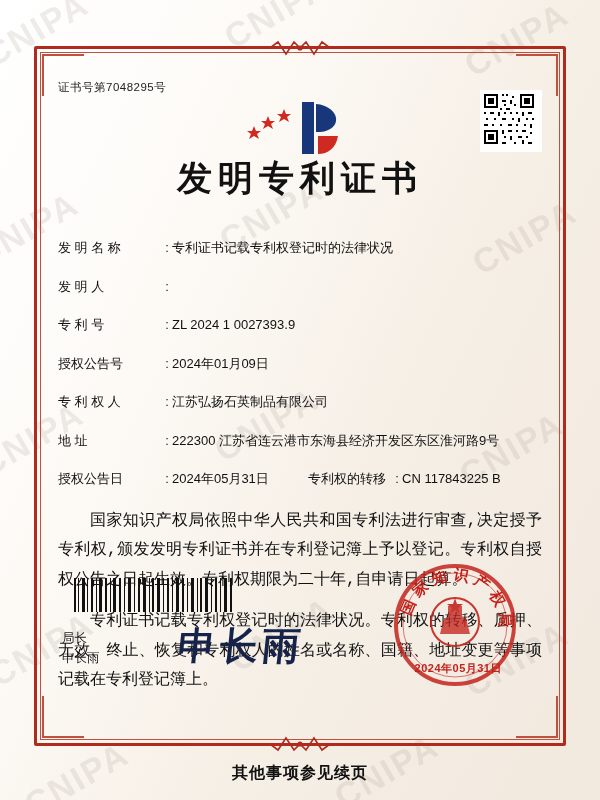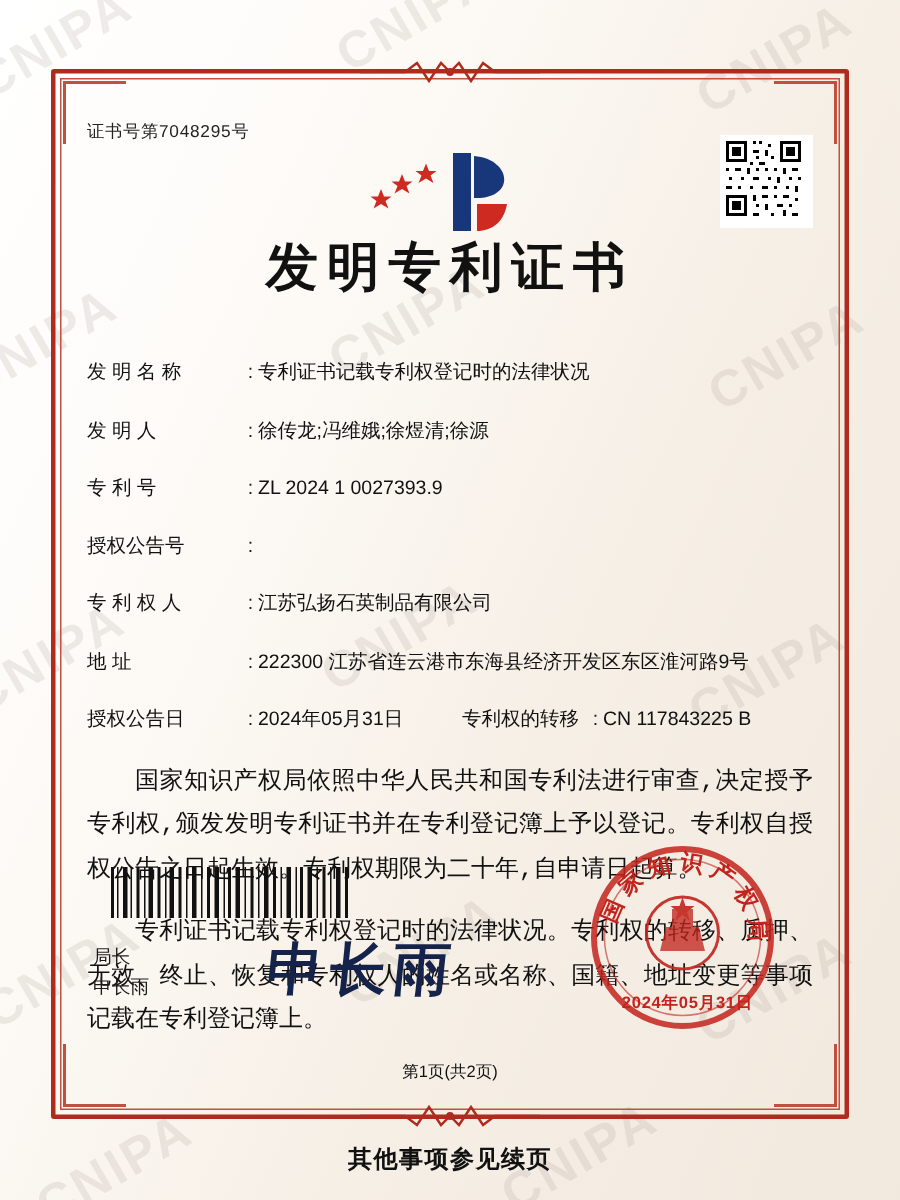--- a/index.html
+++ b/index.html
@@ -357,32 +357,32 @@
 
       <div class="frow">
         <div class="flabel">发 明 名 称</div>
         <div class="fcolon">:</div>
         <div class="fvalue">专利证书记载专利权登记时的法律状况</div>
       </div>
 
       <div class="frow">
         <div class="flabel">发 明 人</div>
         <div class="fcolon">:</div>
-        <div class="fvalue">徐传龙;冯维娥;徐煜清;徐源</div>
       </div>
 
       <div class="frow">
         <div class="flabel">专 利 号</div>
         <div class="fcolon">:</div>
         <div class="fvalue">ZL 2024 1 0027393.9</div>
       </div>
 
       <div class="frow">
         <div class="flabel">授权公告号</div>
         <div class="fcolon">:</div>
+        <div class="fvalue">2024年01月09日</div>
       </div>
 
       <div class="frow">
         <div class="flabel">专 利 权 人</div>
         <div class="fcolon">:</div>
         <div class="fvalue">江苏弘扬石英制品有限公司</div>
       </div>
 
       <div class="frow">
         <div class="flabel">地      址</div>
@@ -473,18 +473,17 @@
         <defs>
           <path id="sealArc" d="M 18 63 A 45 45 0 0 1 108 63"></path>
         </defs>
         <text font-family="'DejaVu Serif','Liberation Serif',serif" font-size="15" font-weight="bold" fill="#c3231c" letter-spacing="5">
           <textPath href="#sealArc" startOffset="6%">国家知识产权局</textPath>
         </text>
       </svg>
     </div>
     <div id="seal-date">2024年05月31日</div>
 
-    <div id="page-num">第1页(共2页)</div>
   </div>
 
   <div id="bottom-note">其他事项参见续页</div>
 
 </div>
 
 </body></html>

